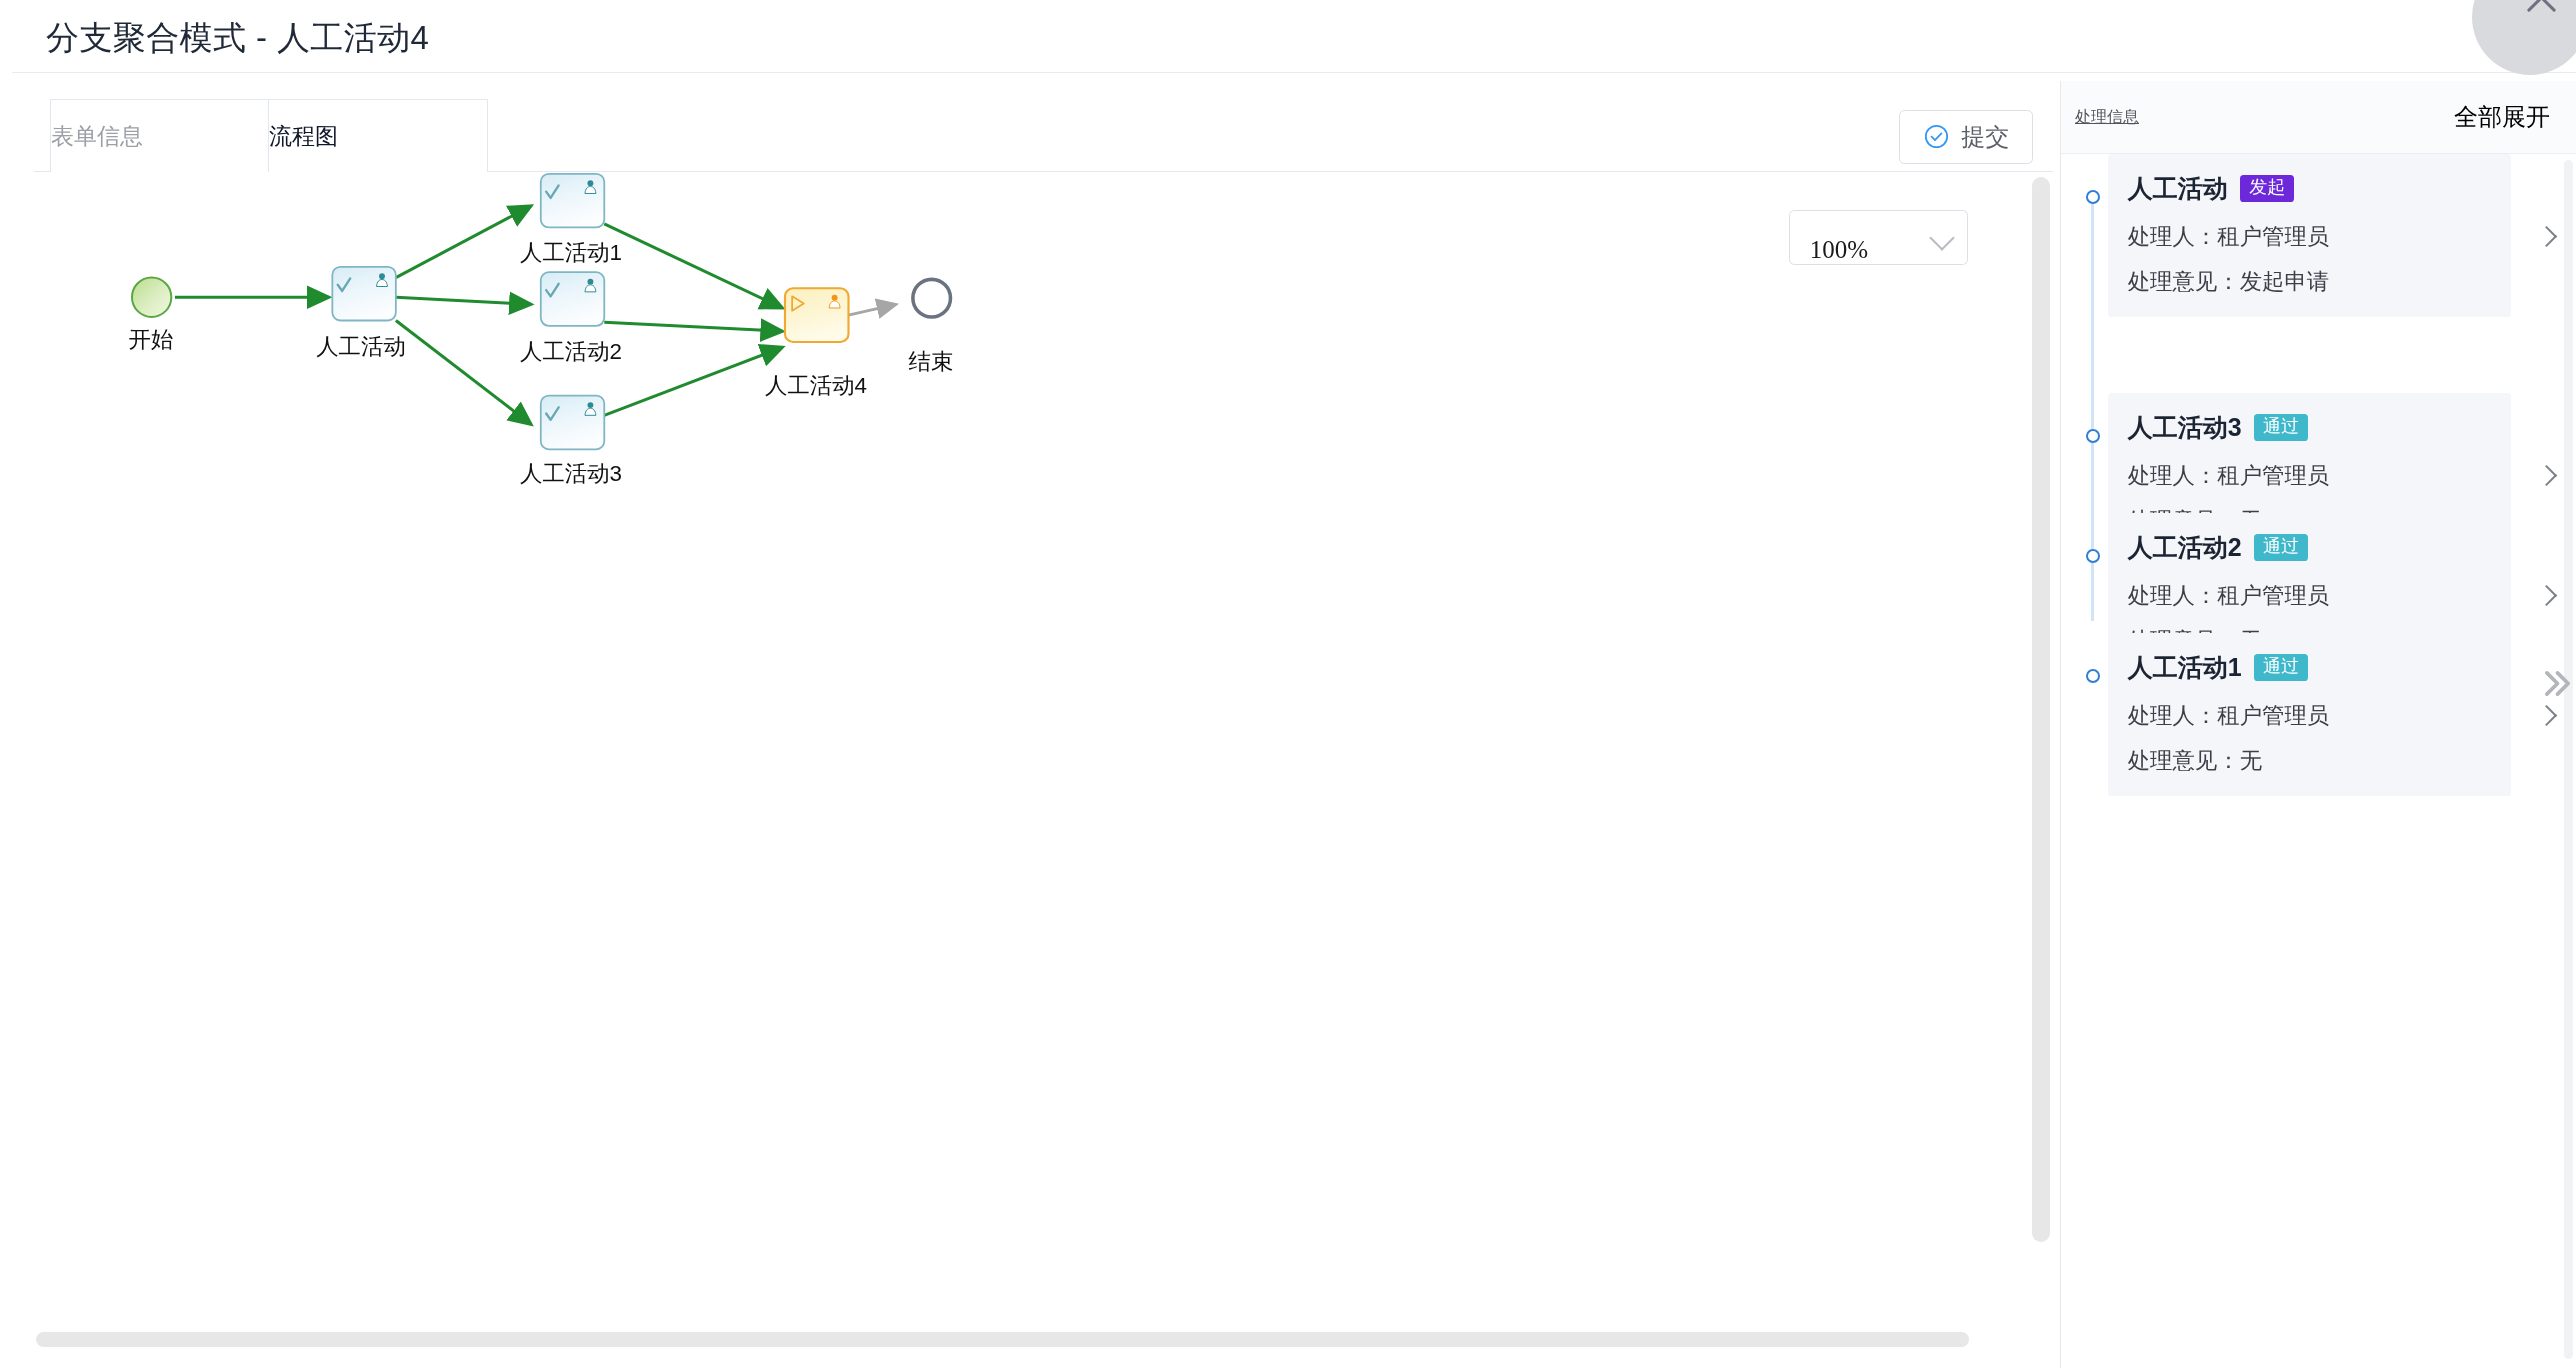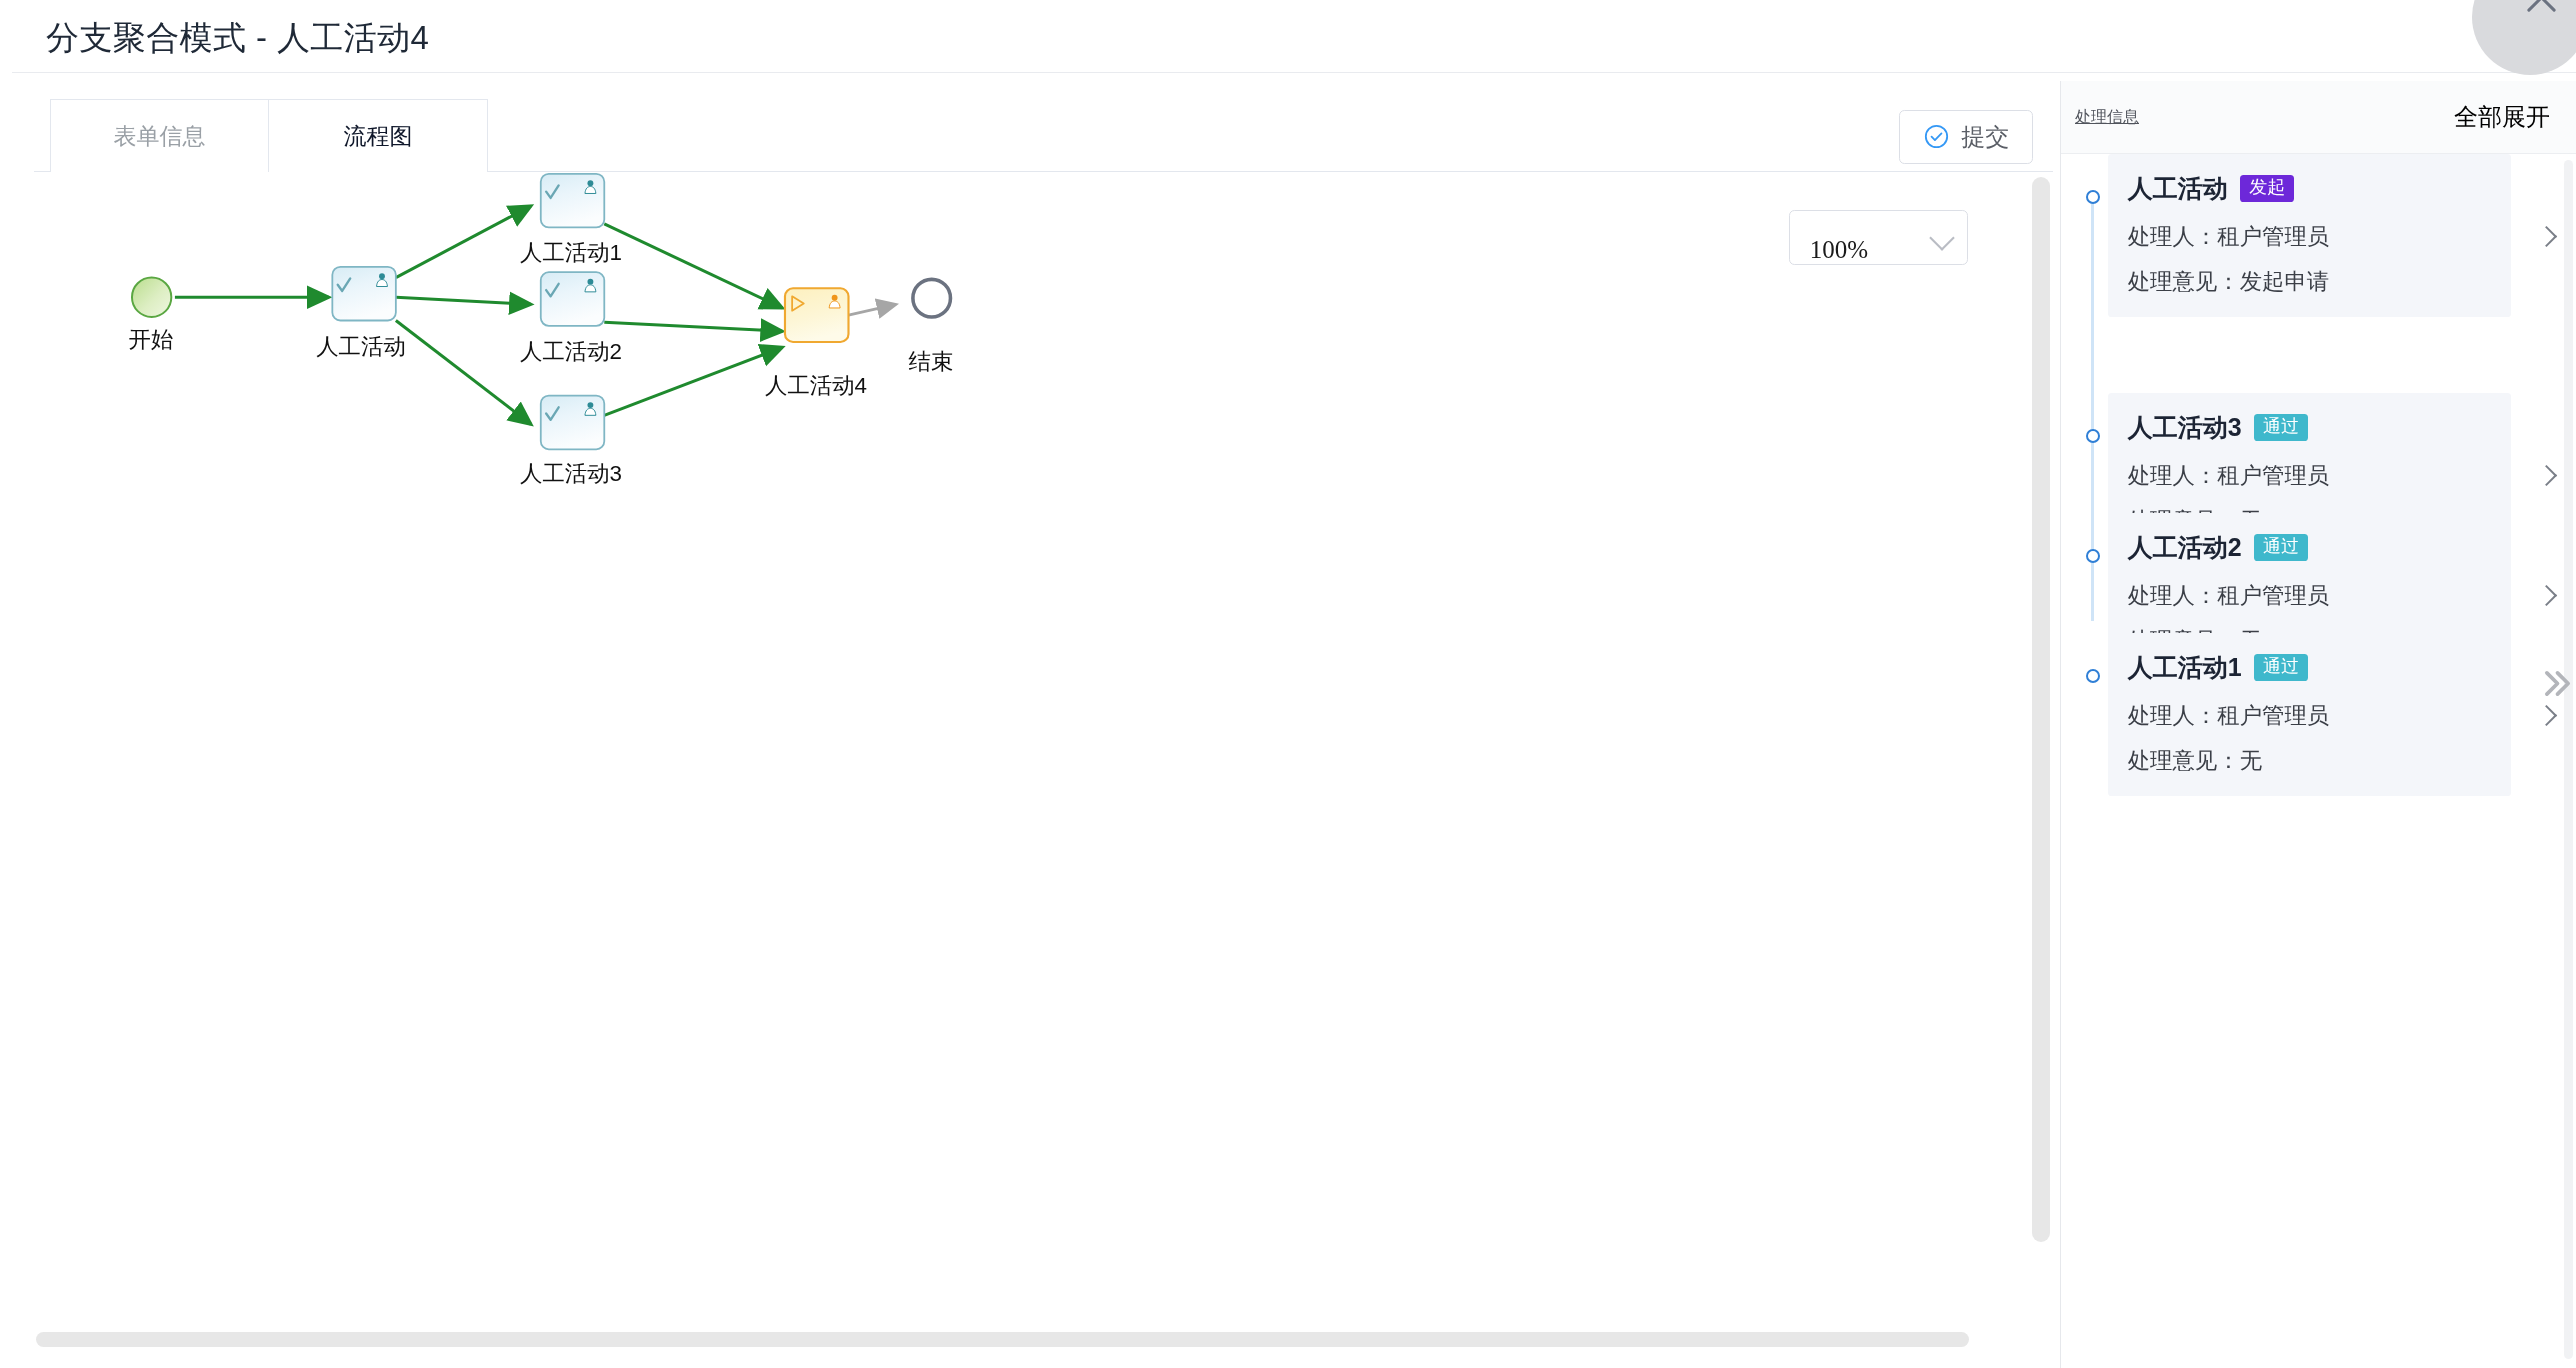--- a/index.html
+++ b/index.html
@@ -42,21 +42,21 @@
     position: absolute; left: 34px; top: 99px;
     width: 2019px; height: 1253px;
     background: #ffffff;
   }
   .tabrow {
     position: absolute; left: 0; top: 0; width: 2019px; height: 73px;
     border-bottom: 1.8px solid #e3e7ee;
   }
   .tab {
     position: absolute; top: 0; height: 73px;
-    display: flex; align-items: center; justify-content: center;
+    display: flex; align-items: center; justify-content: flex-start;
     font-size: 23px; cursor: pointer;
     border-left: 1.8px solid #e3e7ee; border-right: 1.8px solid #e3e7ee;
     border-top: 1.8px solid #e3e7ee;
     background: #ffffff;
   }
   .tab.t0 { left: 16px;  width: 219px; color: #9aa0a6; }
   .tab.t1 { left: 235px; width: 219px; color: #0f172a; border-left: none; }
 
   .btnrow { position: absolute; right: 19.7px; top: 10.7px; display: flex; gap: 19.7px; flex-direction: column; }
   .btn {

